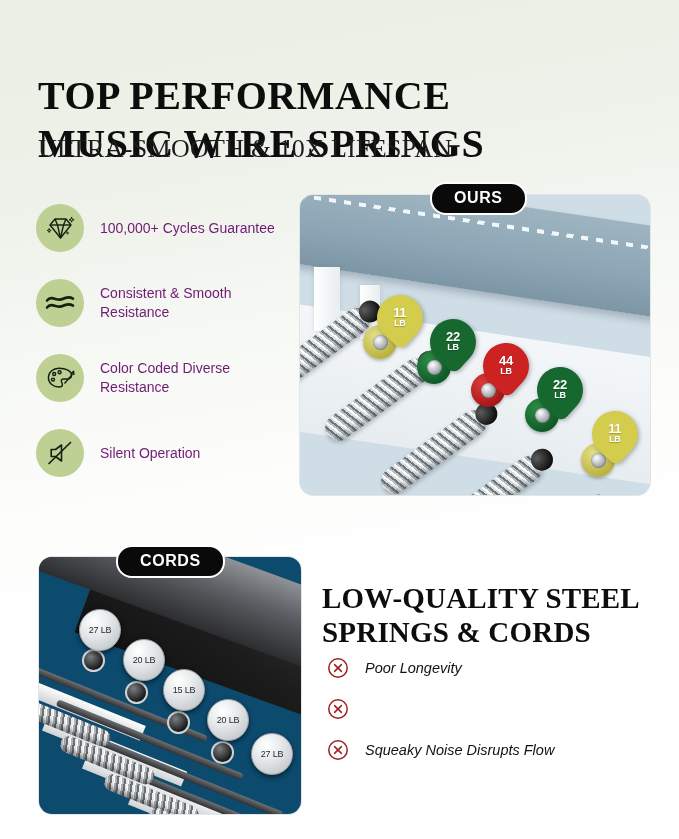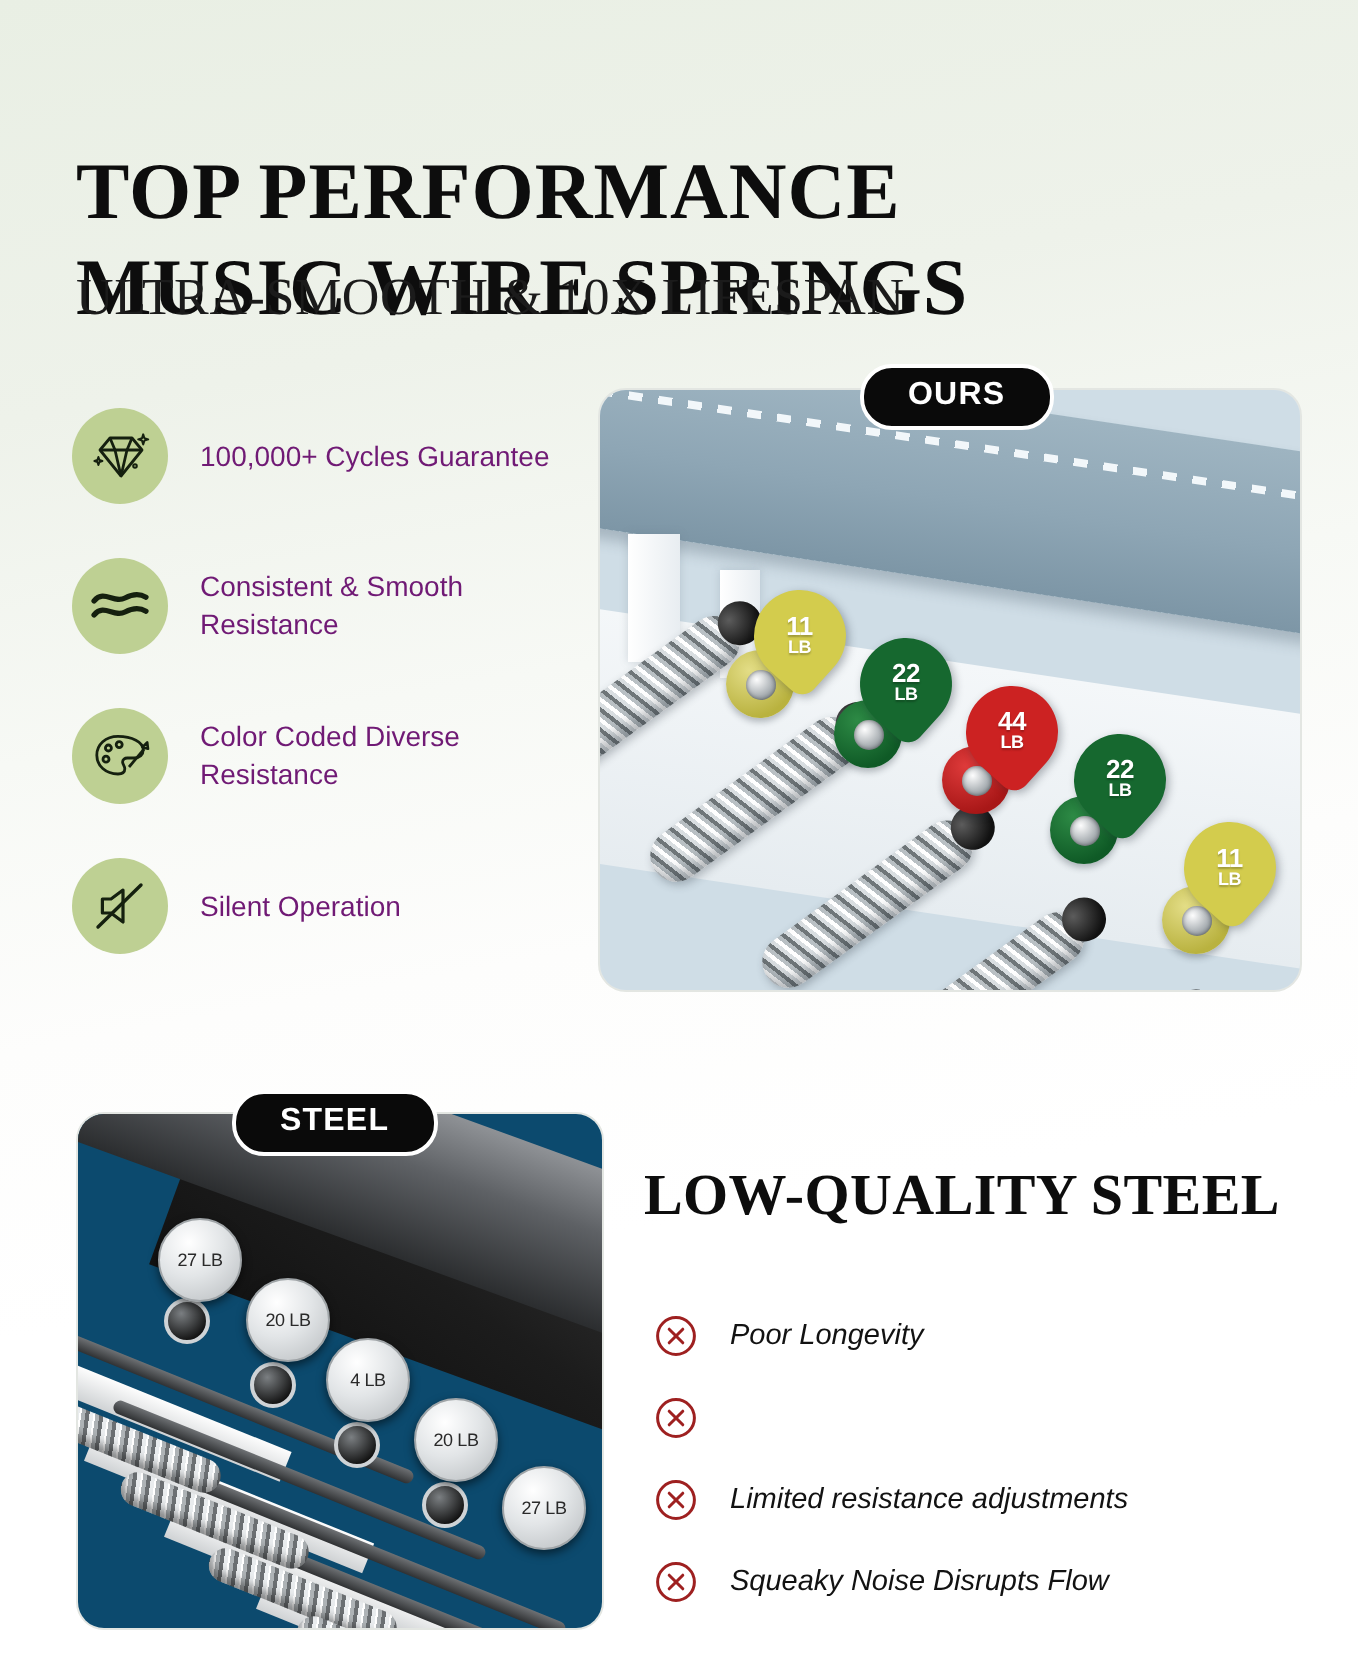--- a/index.html
+++ b/index.html
@@ -384,21 +384,21 @@
 
       <div class="spring-knob" style="left:118px;top:2px;"></div>
     </div>
     <div class="disc" style="left:281px;top:248px;background:radial-gradient(circle at 34% 30%,#e3dd86,#b9b23f 72%);"></div>
     <div class="tag" style="left:292px;top:216px;background:#d3cc4d;">
       <span><b>11</b><small>LB</small></span>
     </div>
   </div>
 </div>
 
-<div class="pill" id="pill-others">STEEL</div>
+<div class="pill" id="pill-others">CORDS</div>
 <div class="panel" id="others-panel">
   <div class="scene-others">
     <div class="o-hood"></div>
     <div class="o-rail"></div>
 
     <div class="o-slat" style="left:-26px;top:116px;width:140px;"></div>
     <div class="o-slat" style="left:6px;top:158px;width:150px;"></div>
     <div class="o-slat" style="left:46px;top:196px;width:150px;"></div>
     <div class="o-slat" style="left:92px;top:232px;width:150px;"></div>
 
@@ -417,33 +417,34 @@
     <div class="o-hub" style="left:128px;top:154px;"></div>
     <div class="o-hub" style="left:172px;top:184px;"></div>
 
     <div class="o-disc" style="left:40px;top:52px;">
       <span>27 LB</span>
     </div>
     <div class="o-disc" style="left:84px;top:82px;">
       <span>20 LB</span>
     </div>
     <div class="o-disc" style="left:124px;top:112px;">
-      <span>4 LB</span>
+      <span>15 LB</span>
     </div>
     <div class="o-disc" style="left:168px;top:142px;">
       <span>20 LB</span>
     </div>
     <div class="o-disc" style="left:212px;top:176px;">
       <span>27 LB</span>
     </div>
   </div>
 </div>
 
 <h2 class="cons-title">
   <span>LOW-QUALITY STEEL</span><br>
+  <span>SPRINGS &amp; CORDS</span>
 </h2>
 
 <div class="cons-list">
 
   <div class="con-row">
     <span class="con-icon">
       <svg width="24" height="24" viewBox="0 0 24 24" fill="none" stroke="#9e2020" stroke-width="1.5" stroke-linecap="round">
         <circle cx="12" cy="12" r="9.2"></circle>
           <path d="M8.6 8.6 L15.4 15.4"></path>
           <path d="M15.4 8.6 L8.6 15.4"></path>
@@ -455,35 +456,25 @@
   <div class="con-row">
     <span class="con-icon">
       <svg width="24" height="24" viewBox="0 0 24 24" fill="none" stroke="#9e2020" stroke-width="1.5" stroke-linecap="round">
         <circle cx="12" cy="12" r="9.2"></circle>
           <path d="M8.6 8.6 L15.4 15.4"></path>
           <path d="M15.4 8.6 L8.6 15.4"></path>
       </svg>
     </span>
   </div>
 
+
   <div class="con-row">
     <span class="con-icon">
       <svg width="24" height="24" viewBox="0 0 24 24" fill="none" stroke="#9e2020" stroke-width="1.5" stroke-linecap="round">
         <circle cx="12" cy="12" r="9.2"></circle>
           <path d="M8.6 8.6 L15.4 15.4"></path>
           <path d="M15.4 8.6 L8.6 15.4"></path>
       </svg>
     </span>
-    <span class="con-label">Limited resistance adjustments</span>
-  </div>
-
-  <div class="con-row">
-    <span class="con-icon">
-      <svg width="24" height="24" viewBox="0 0 24 24" fill="none" stroke="#9e2020" stroke-width="1.5" stroke-linecap="round">
-        <circle cx="12" cy="12" r="9.2"></circle>
-          <path d="M8.6 8.6 L15.4 15.4"></path>
-          <path d="M15.4 8.6 L8.6 15.4"></path>
-      </svg>
-    </span>
     <span class="con-label">Squeaky Noise Disrupts Flow</span>
   </div>
 
 </div>
 
 </body></html>

